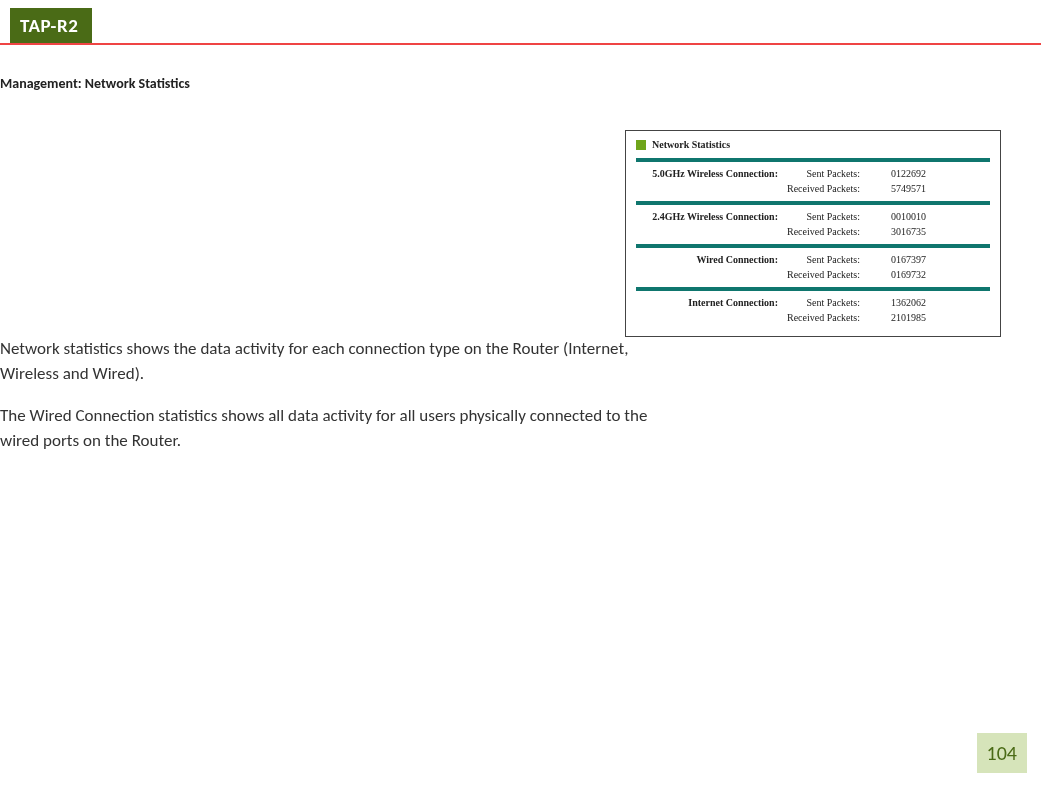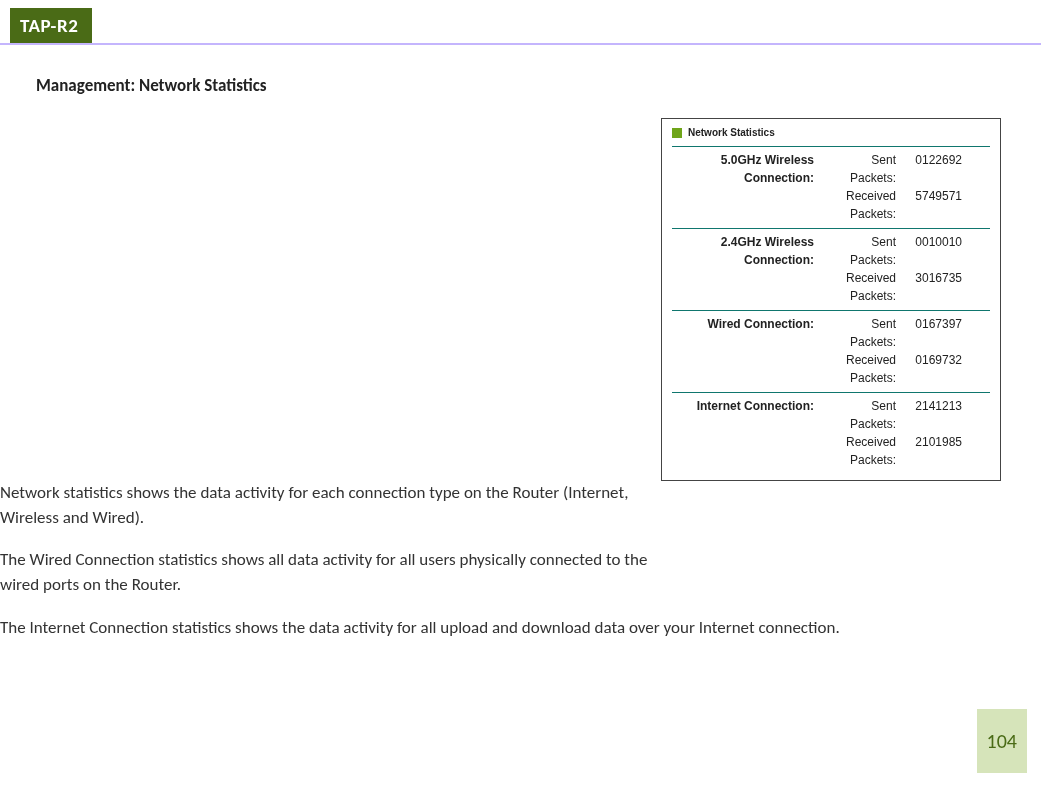--- a/index.html
+++ b/index.html
@@ -7,21 +7,21 @@
     font-family: Calibri, "Segoe UI", Arial, sans-serif;
     background: #fff;
     width: 1041px;
     height: 791px;
     position: relative;
     color: #333;
   }
   .header-bar {
     display: flex;
     align-items: center;
-    border-bottom: 2px solid #c4b5fd;
+    border-bottom: 2px solid #ef4444;
     margin: 8px 0 0 0;
   }
   .header-left-pad {
     width: 10px;
     background: #4a6b16;
   }
   .model-badge {
     background: #4a6b16;
     color: #fff;
     font-weight: bold;
@@ -33,63 +33,62 @@
     font-weight: bold;
     font-size: 19px;
     padding: 6px 0 6px 12px;
     color: #000;
   }
   .content {
     padding: 30px 40px 0 0;
   }
   .section-heading {
     font-weight: bold;
-    font-size: 17px;
+    font-size: 14px;
     color: #222;
-    margin-bottom: 22px;
-    padding-left: 36px;
+    margin-bottom: 38px;
   }
   .body-text {
     font-size: 17px;
     color: #333;
     line-height: 1.45;
     margin-bottom: 18px;
   }
   .text-wrap {
     float: left;
     width: 688px;
   }
   .figure {
     float: right;
-    width: 340px;
+    width: 376px;
     border: 1px solid #444;
     padding: 8px 10px 6px 10px;
     background: #fff;
-    font-family: Liberation Sans, sans-serif;
+    font-family: Liberation Serif, serif;
   }
   .figure-title-row {
     display: flex;
     align-items: center;
     gap: 6px;
     margin-bottom: 8px;
   }
   .sq {
     width: 10px;
     height: 10px;
     background: #6fa51a;
   }
   .figure-title {
     font-size: 10px;
     font-weight: bold;
     color: #222;
   }
   .stat-block {
-    font-size: 12px;
+    font-size: 10px;
     color: #222;
-    border-top: 1px solid #0f766e;
+    border-top: 4px solid #0f766e;
     padding: 4px 0 5px 0;
   }
   .stat-block:first-of-type { border-top: none; }
   .stat-row {
     display: flex;
     line-height: 1.5;
   }
   .stat-conn {
     width: 150px;
     text-align: right;
@@ -106,21 +105,21 @@
     text-align: right;
   }
   .clear { clear: both; }
   .page-num {
     position: absolute;
     right: 14px;
     bottom: 18px;
     background: #d6e4ba;
     color: #4a6b16;
     font-size: 20px;
-    padding: 20px 10px;
+    padding: 8px 10px;
     text-align: center;
   }
 </style>
 </head>
 <body>
 
 <div class="header-bar">
   <div class="header-left-pad"></div>
   <div class="model-badge">TAP-R2</div>
 </div>
@@ -171,34 +170,33 @@
         <div class="stat-conn"></div>
         <div class="stat-label">Received Packets:</div>
         <div class="stat-val">0169732</div>
       </div>
     </div>
 
     <div class="stat-block">
       <div class="stat-row">
         <div class="stat-conn">Internet Connection:</div>
         <div class="stat-label">Sent Packets:</div>
-        <div class="stat-val">2141213</div>
+        <div class="stat-val">1362062</div>
       </div>
       <div class="stat-row">
         <div class="stat-conn"></div>
         <div class="stat-label">Received Packets:</div>
         <div class="stat-val">2101985</div>
       </div>
     </div>
   </div>
 
   <div class="text-wrap">
     <p class="body-text">Network statistics shows the data activity for each connection type on the Router (Internet, Wireless and Wired).</p>
     <p class="body-text">The Wired Connection statistics shows all data activity for all users physically connected to the wired ports on the Router.</p>
   </div>
 
   <div class="clear"></div>
 
-  <p class="body-text">The Internet Connection statistics shows the data activity for all upload and download data over your Internet connection.</p>
 
 </div>
 
 <div class="page-num">104</div>
 
 </body></html>

